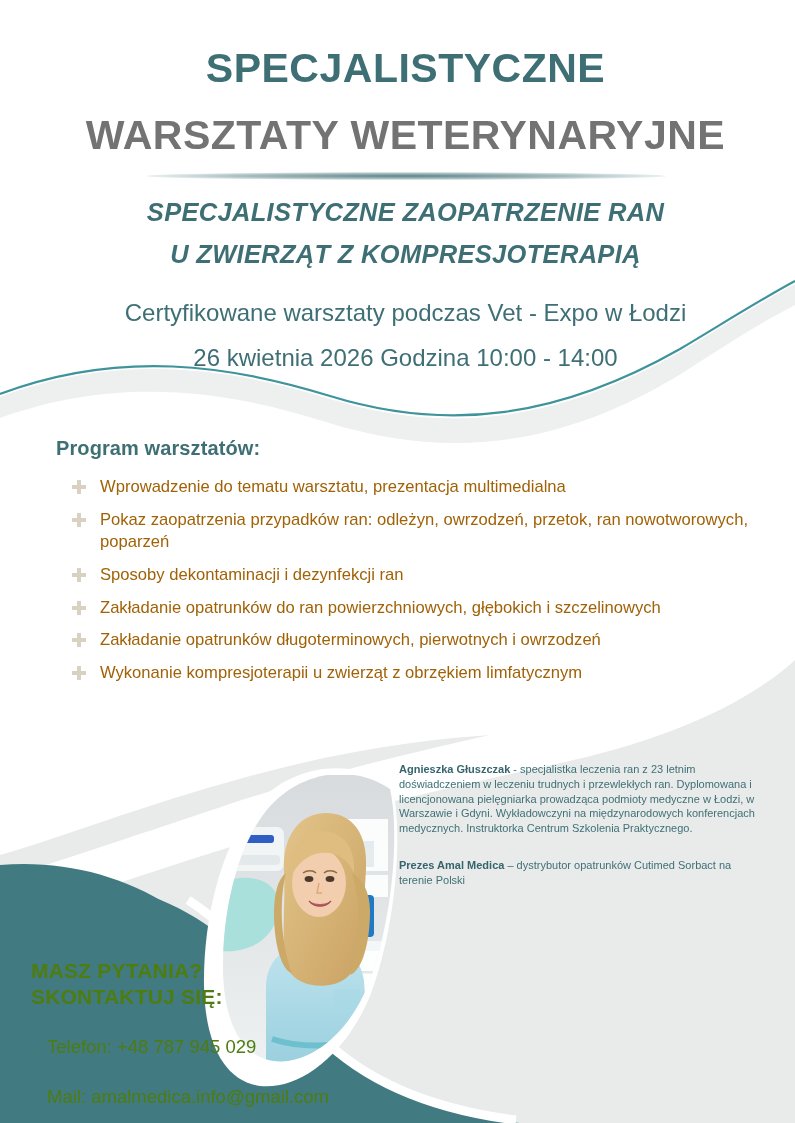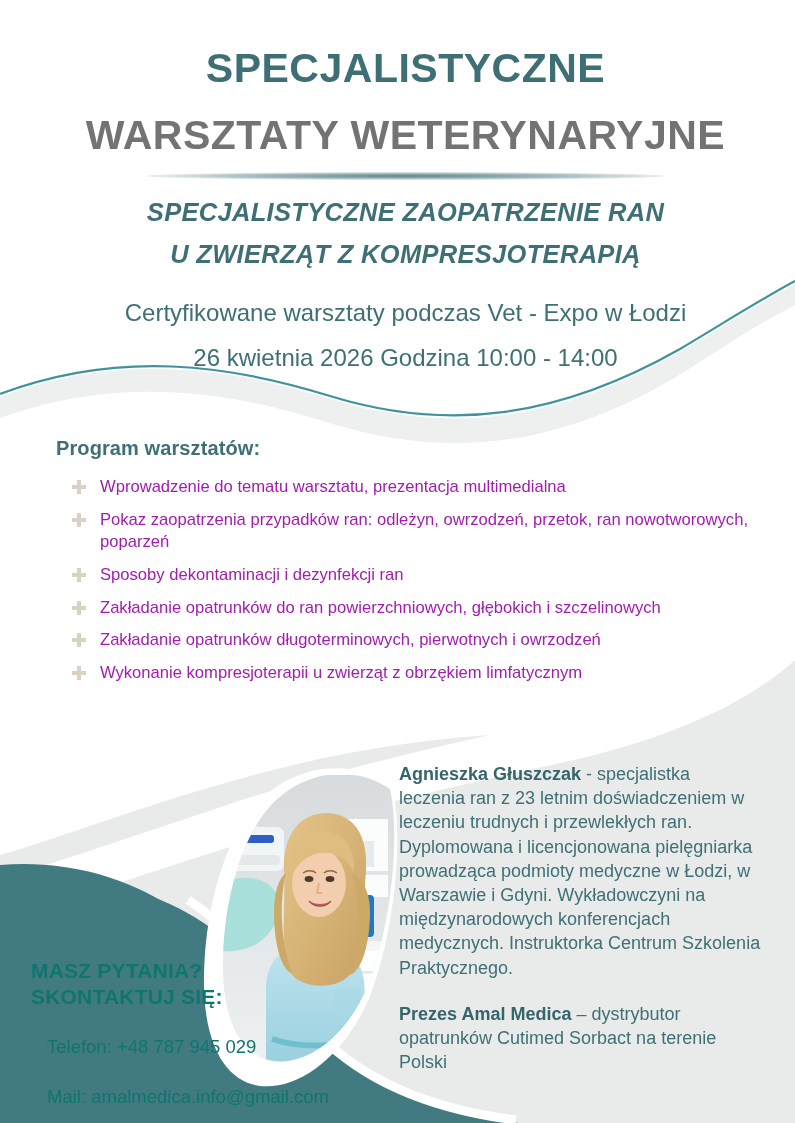--- a/index.html
+++ b/index.html
@@ -102,21 +102,21 @@
     list-style: none;
     margin: 0;
     padding: 0;
   }
   .program-item {
     position: relative;
     padding-left: 44px;
     margin-bottom: 11px;
     font-size: 16.6px;
     line-height: 1.32;
-    color: #a21caf;
+    color: #a16207;
     text-align: justify;
     width: 648px;
   }
   .program-item:last-child { margin-bottom: 16px; }
   .program-item.no-justify { text-align: left; }
   .bullet-cross {
     position: absolute;
     left: 16px;
     top: 4px;
     width: 14px;
@@ -126,35 +126,35 @@
   
   .bio {
     position: absolute;
     left: 399px;
     top: 762px;
     width: 362px;
     z-index: 3;
   }
   .bio p {
     margin: 0;
-    font-size: 18px;
+    font-size: 11px;
     line-height: 1.345;
     color: #3e7076;
   }
   .bio .bio-p2 { margin-top: 22px; }
   .bio b { font-weight: bold; color: #36646b; }
 
   
   .contact {
     position: absolute;
     left: 31px;
     top: 958px;
     width: 340px;
     z-index: 4;
-    color: #0f766e;
+    color: #4d7c0f;
   }
   .contact-head-1, .contact-head-2 {
     font-size: 21px;
     font-weight: bold;
     margin: 0;
     line-height: 1.22;
     letter-spacing: 0.2px;
   }
   .contact-line {
     font-size: 18.5px;

